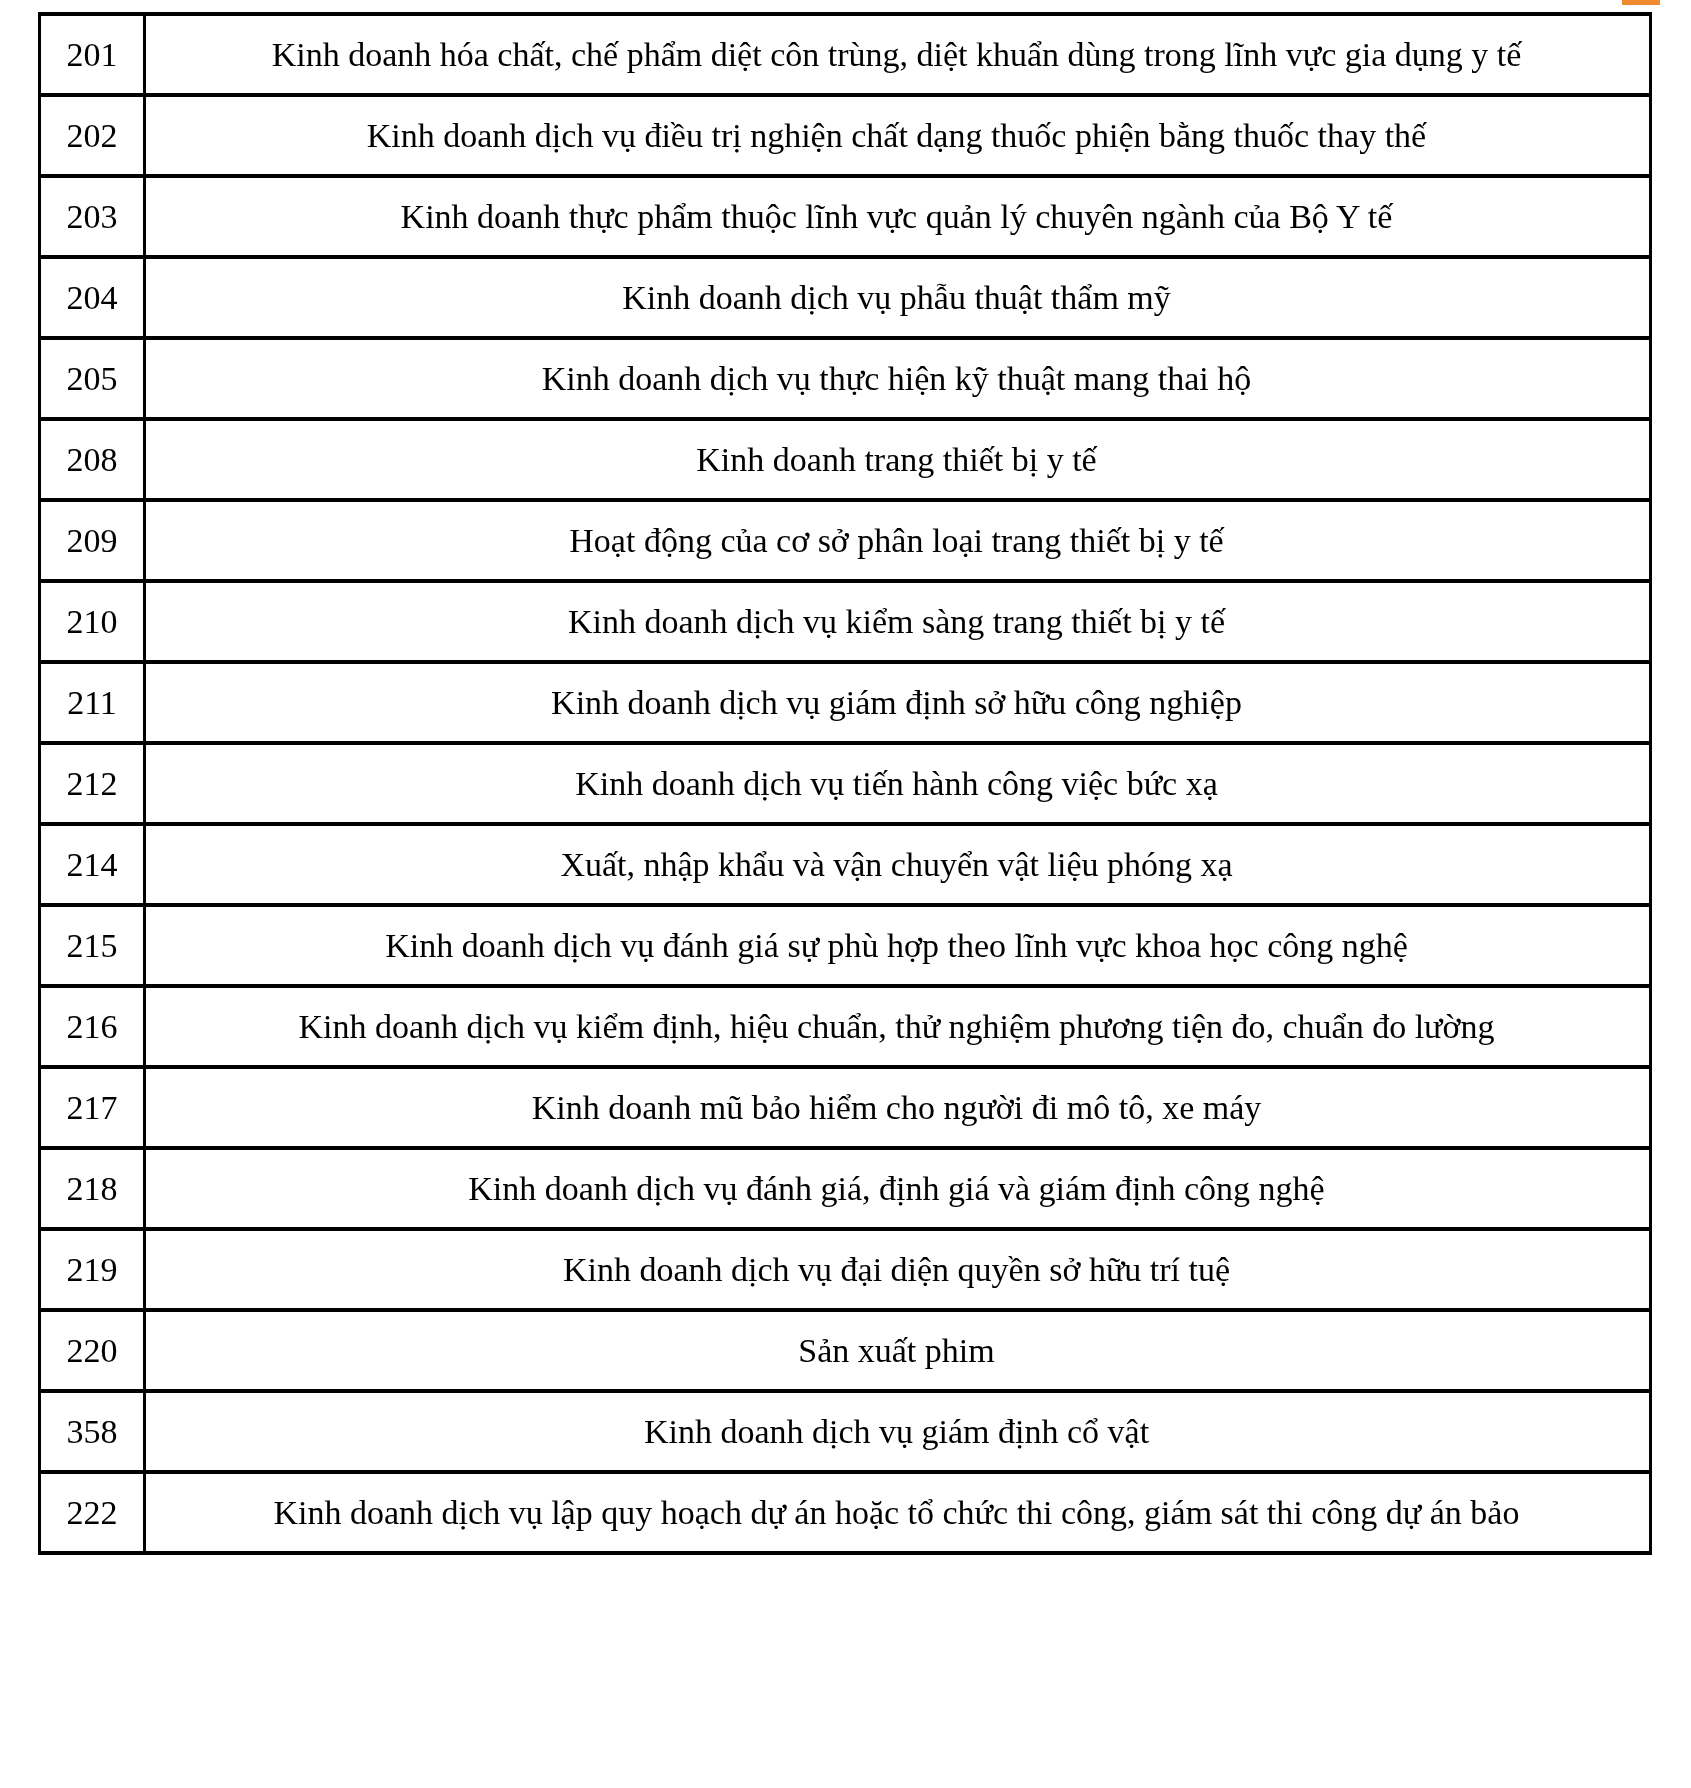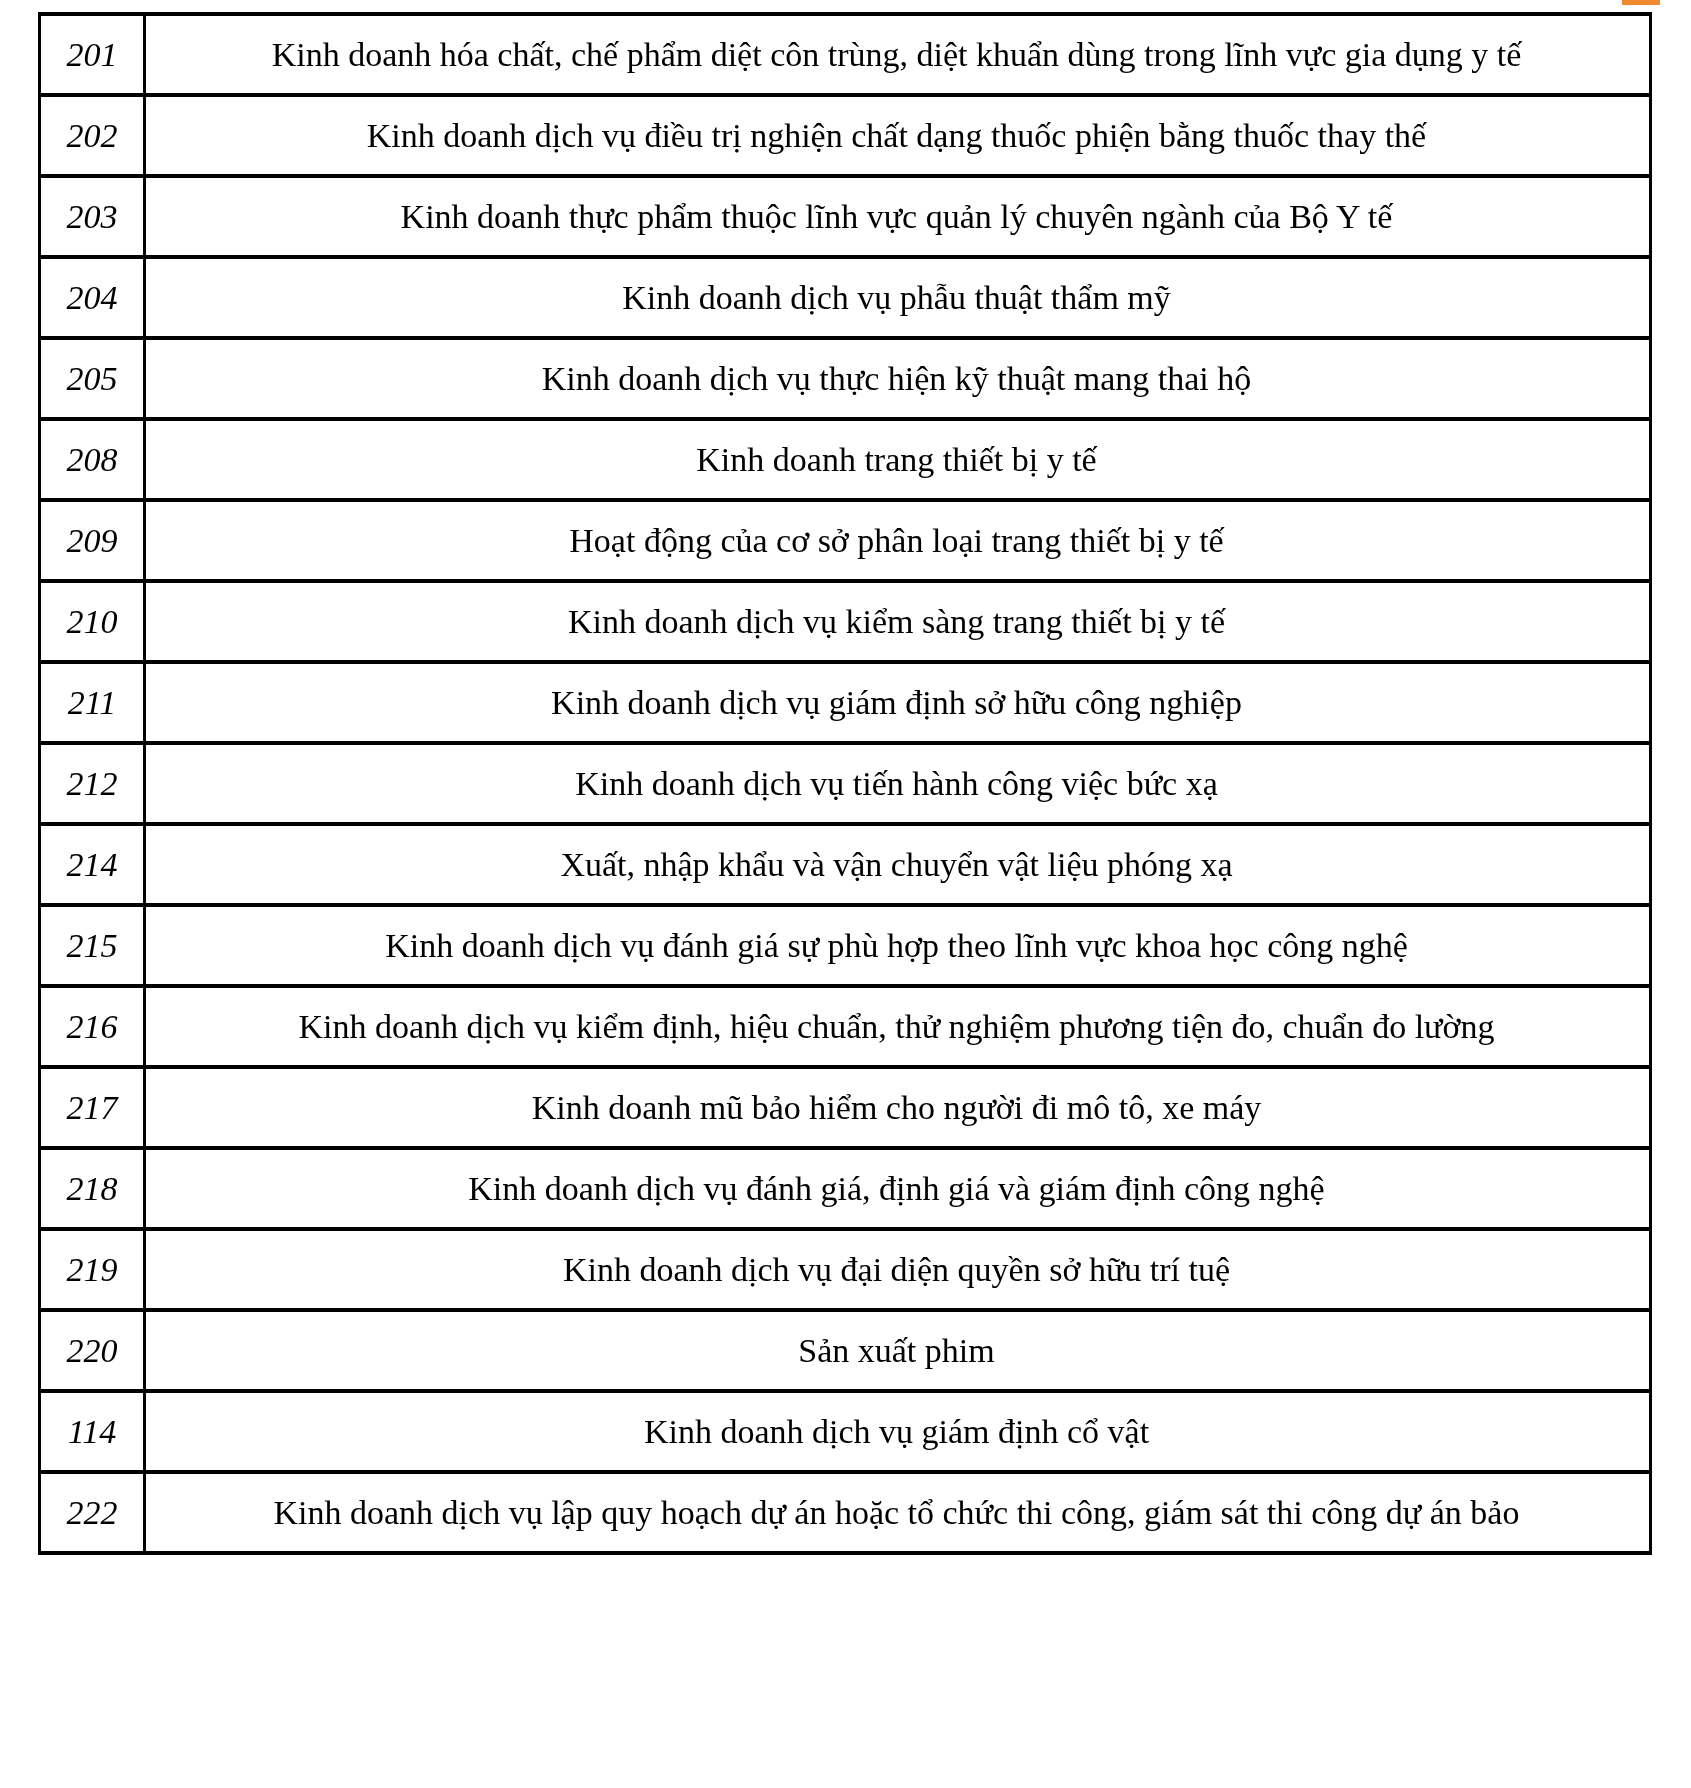--- a/index.html
+++ b/index.html
@@ -35,21 +35,20 @@
     vertical-align: middle;
     font-size: 34px;
     line-height: 1.1;
     overflow: hidden;
     white-space: nowrap;
   }
   td.num-cell {
     width: 94px;
     text-align: center;
     padding: 0 4px;
-    font-style: italic;
   }
   td.desc-cell {
     text-align: center;
     padding: 0 8px 0 6px;
   }
   .top-artifact {
     position: absolute;
     top: 0;
     left: 1622px;
     width: 38px;
@@ -146,21 +145,21 @@
     <td class="num-cell">219</td>
     <td class="desc-cell">Kinh doanh dịch vụ đại diện quyền sở hữu trí tuệ</td>
   </tr>
 
   <tr>
     <td class="num-cell">220</td>
     <td class="desc-cell">Sản xuất phim</td>
   </tr>
 
   <tr>
-    <td class="num-cell">114</td>
+    <td class="num-cell">358</td>
     <td class="desc-cell">Kinh doanh dịch vụ giám định cổ vật</td>
   </tr>
 
   <tr>
     <td class="num-cell">222</td>
     <td class="desc-cell">Kinh doanh dịch vụ lập quy hoạch dự án hoặc tổ chức thi công, giám sát thi công dự án bảo</td>
   </tr>
 </tbody>
   </table>
 </div>

